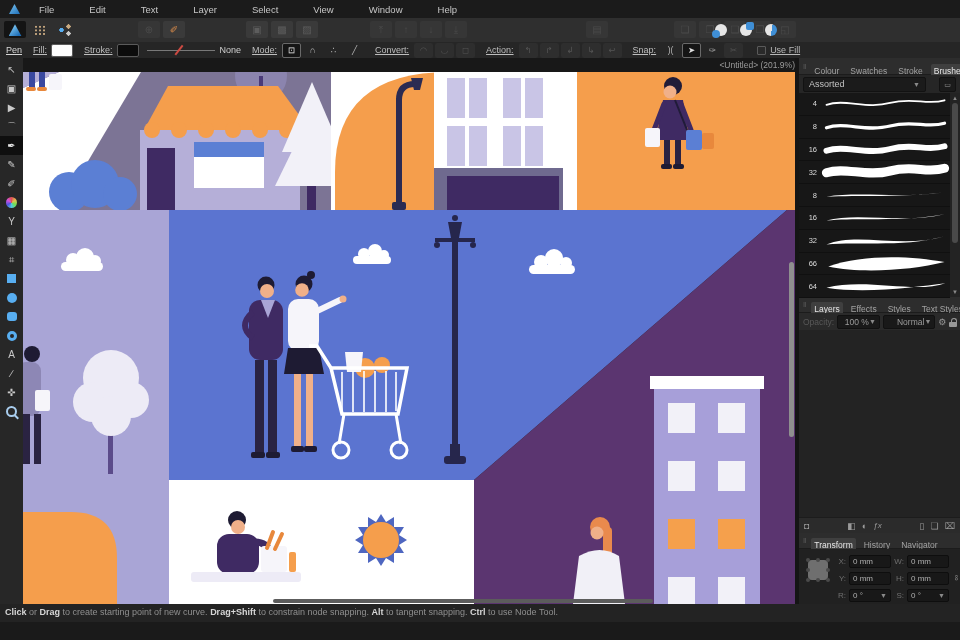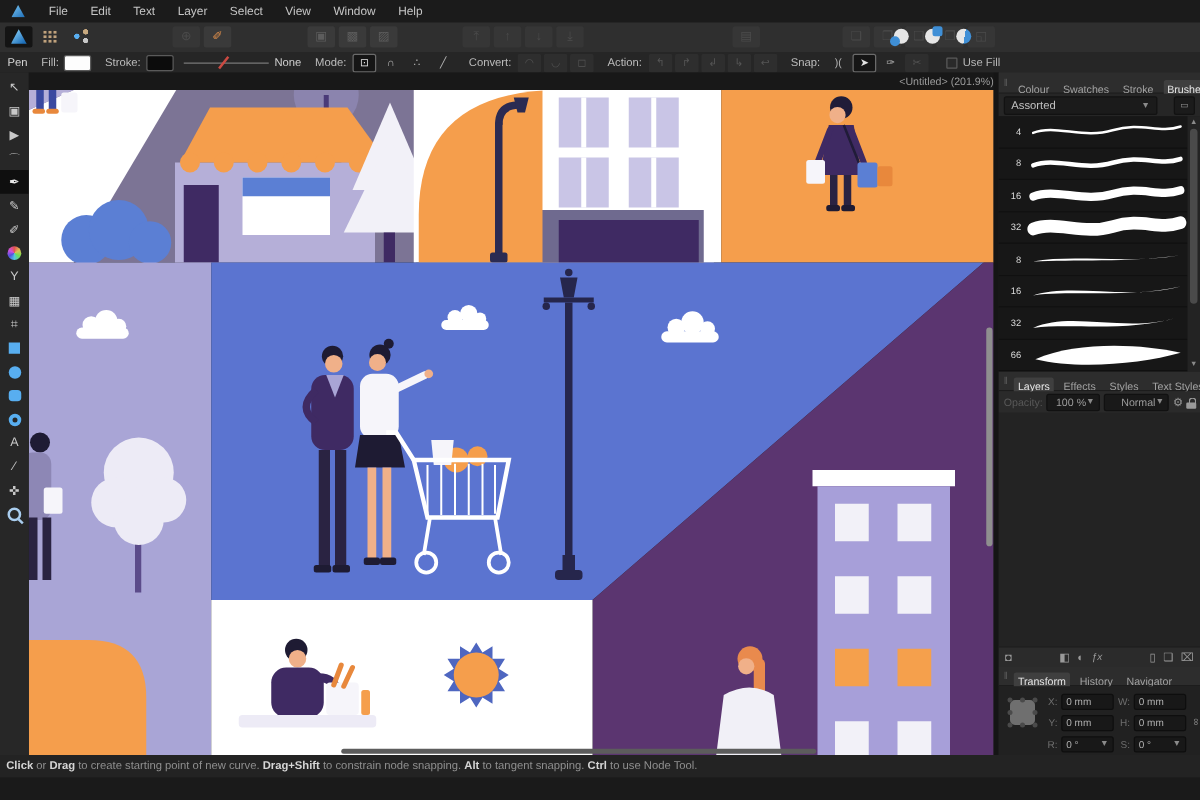--- a/index.html
+++ b/index.html
@@ -32,21 +32,21 @@
     radial-gradient(circle at 9.5px 2.5px,#c8a97f 2px,transparent 2.3px),
     radial-gradient(circle at 9.5px 9.5px,#c8c8c8 2px,transparent 2.3px);}
   .shape-orb1 .ic,.shape-orb2 .ic,.shape-orb3 .ic{width:12px;height:12px;position:relative;background:#e6e6e6;border-radius:50%;}
   .shape-orb1 .ic::after{content:"";position:absolute;width:8px;height:8px;background:#3f8fd6;border-radius:50%;left:-3px;bottom:-2px;}
   .shape-orb2 .ic::after{content:"";position:absolute;width:8px;height:8px;background:#3f8fd6;border-radius:2px;right:-2px;top:-2px;}
   .shape-orb3 .ic{background:linear-gradient(100deg,#e6e6e6 55%,#3f8fd6 55%);}
 
   
   .contextbar{position:absolute;left:0;top:42px;width:100%;height:16px;background:#262626;
     display:flex;align-items:center;font-size:9px;color:#bdbdbd;}
-  .ctx-label{margin-left:11px;white-space:nowrap;}
+  .ctx-label{margin-left:11px;white-space:nowrap;text-decoration:underline;}
   .ctx-label.tool{margin-left:6px;color:#d6d6d6;}
   .swatch{width:20px;height:11px;border:1px solid #5a5a5a;border-radius:2px;margin-left:4px;}
   .swatch.fill{background:#fdfdfd;}
   .swatch.stroke{background:#0c0c0c;}
   .slider{position:relative;width:68px;height:13px;margin-left:8px;}
   .slider .track{position:absolute;left:0;right:0;top:6px;height:1.5px;background:#787878;}
   .slider .mark{position:absolute;left:46%;top:0;width:1.6px;height:12px;background:#cc4a42;transform:rotate(38deg);}
   .ctx-value{margin-left:5px;color:#cfcfcf;}
   .btnset{display:flex;gap:2px;margin-left:5px;}
   .cx-btn{display:inline-block;min-width:15px;height:13px;line-height:13px;text-align:center;font-size:8.5px;
@@ -139,21 +139,21 @@
 </style>
 </head>
 <body>
 
 <div class="app">
 
   <div class="menubar">
     <div class="logo">
         <i></i>
       </div>
-    <div class="menu-items" style="display:flex;">
+    <div class="menu-items" style="display:flex;gap:17px;">
         <span class="menu-item">File</span>
         <span class="menu-item">Edit</span>
         <span class="menu-item">Text</span>
         <span class="menu-item">Layer</span>
         <span class="menu-item">Select</span>
         <span class="menu-item">View</span>
         <span class="menu-item">Window</span>
         <span class="menu-item">Help</span>
       </div>
   </div>
@@ -551,20 +551,26 @@
               <svg viewBox="0 0 142 24" class="bstroke" preserveAspectRatio="none">
                 <path d="M6 16 C 40 2, 90 21, 136 7 C 90 20, 40 12, 6 16 Z" fill="#ffffff"></path>
               </svg>
             </div>
             <div class="brush-row">
               <span class="bsize">66</span>
               <svg viewBox="0 0 142 24" class="bstroke" preserveAspectRatio="none">
                 <path d="M8 15 C 45 1, 100 3, 136 10 C 100 19, 45 23, 8 15 Z" fill="#ffffff"></path>
               </svg>
             </div>
+            <div class="brush-row">
+              <span class="bsize">64</span>
+              <svg viewBox="0 0 142 24" class="bstroke" preserveAspectRatio="none">
+                <path d="M6 14 C 50 3, 105 21, 137 9 C 105 13, 50 21, 6 14 Z" fill="#ffffff"></path>
+              </svg>
+            </div>
           </div>
         <div class="blist-scroll">
           <span class="arr">▲</span>
           <i class="thumb"></i>
           <span class="arr btm">▼</span>
         </div>
       </div>
       <div class="panel-tabs rp-s4">
         <span class="grip">‖</span>
         <span class="ptab active">Layers</span>

